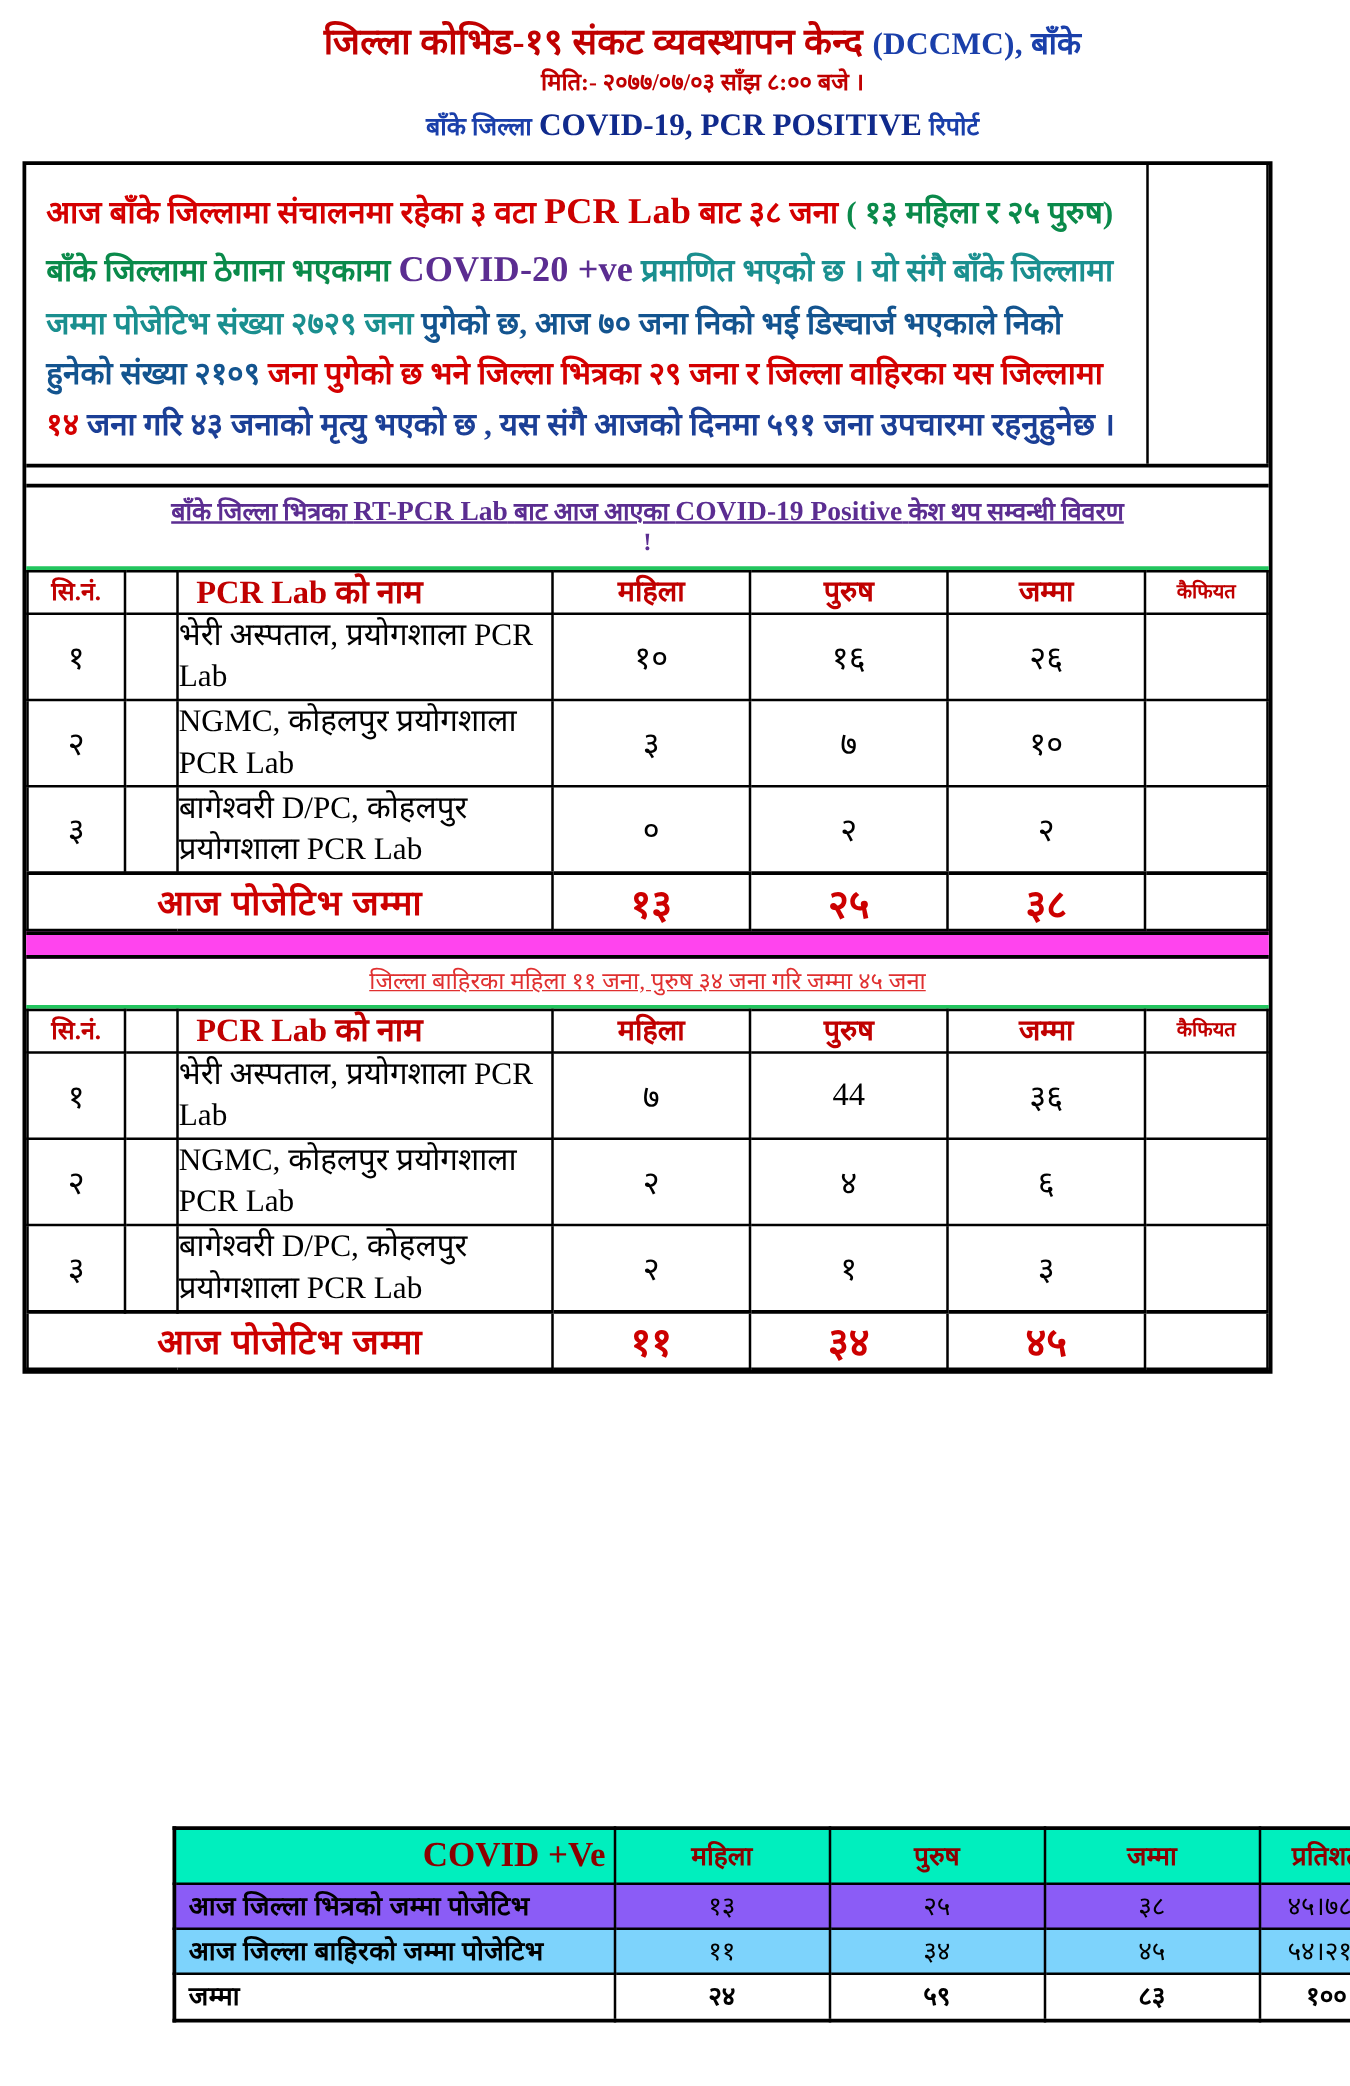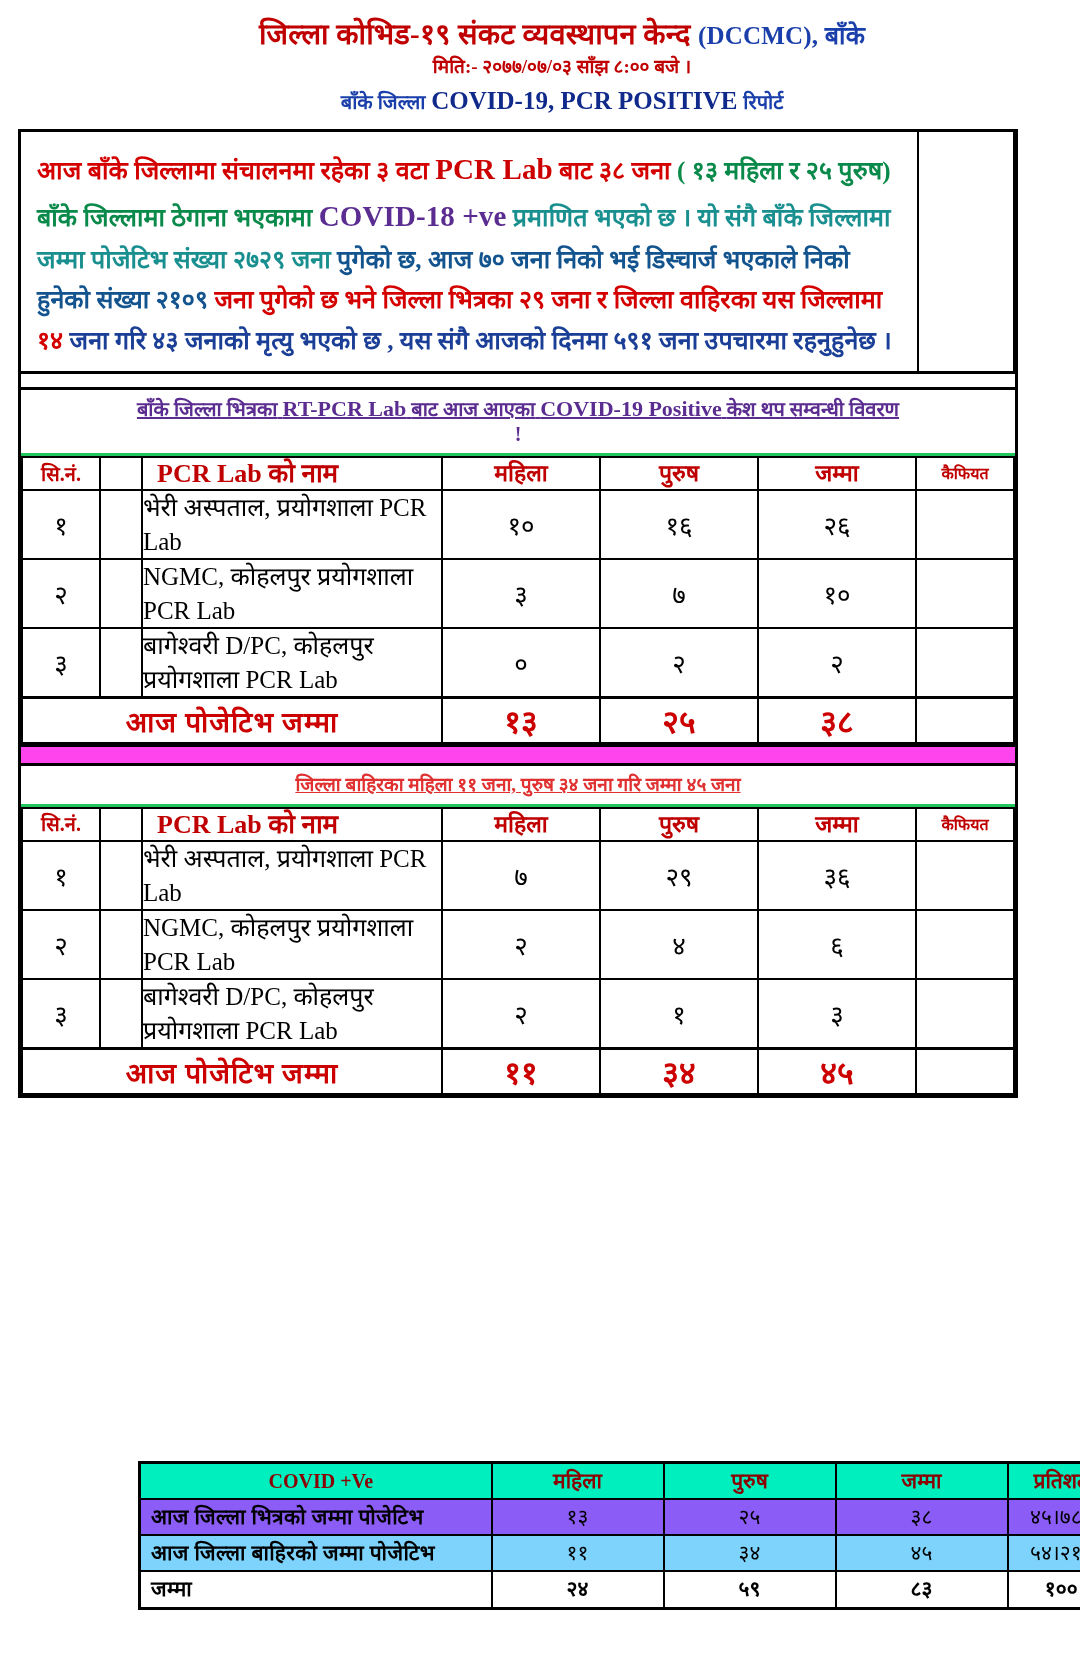--- a/index.html
+++ b/index.html
@@ -83,21 +83,21 @@
   }
   .sec-head .line1 {
     font-size: 20px; font-weight: bold;
     color: #5b2d91;
     text-decoration: underline;
     line-height: 1.25;
   }
   .sec-head .line1 .en { font-size: 22px; }
   .sec-head.green .line1 { color: #00a352; }
   .sec-head .line2 {
-    font-size: 19px; font-weight: bold;
+    font-size: 19px; font-weight: normal;
     color: #e03030;
     text-decoration: underline;
     line-height: 1.25;
     margin-top: 2px;
   }
   .sec-head .excl { color:#5b2d91; font-size:20px; font-weight:bold; }
 
   
   table.dt {
     width: 100%;
@@ -194,23 +194,23 @@
 
   .summary thead td {
     background: #00efbe;
     color: #8b0000;
     font-weight: bold;
     font-size: 21px;
     text-align: center;
     line-height: 1.15;
   }
   .summary thead td.lbl {
-    text-align: center;
+    text-align: right;
     padding-left: 16px;
-    font-size: 20px;
+    font-size: 28px;
   }
   .summary tbody td {
     font-size: 21px;
     text-align: center;
     color: #000;
     line-height: 1.15;
   }
   .summary tbody td.lbl {
     text-align: left;
     padding-left: 10px;
@@ -241,21 +241,21 @@
 <div class="frame">
 
   <div class="para-row">
     <div class="para-cell">
       <div class="para">
         <span class="c-red">आज बाँके जिल्लामा संचालनमा रहेका ३ वटा</span>
         <span class="big-red">PCR Lab</span>
         <span class="c-red">बाट ३८ जना</span>
         <span class="c-green">( १३ महिला र २५ पुरुष)</span>
         <span class="c-green">बाँके जिल्लामा ठेगाना भएकामा</span>
-        <span class="big-purple">COVID-18 +ve</span>
+        <span class="big-purple">COVID-20 +ve</span>
         <span class="c-teal">प्रमाणित भएको छ । यो संगै बाँके जिल्लामा जम्मा पोजेटिभ संख्या २७२९ जना</span>
         <span class="c-blue">पुगेको छ, आज ७० जना निको भई डिस्चार्ज भएकाले निको हुनेको संख्या २१०९</span>
         <span class="c-red">जना पुगेको छ भने जिल्ला भित्रका २९ जना र जिल्ला वाहिरका यस जिल्लामा १४</span>
         <span class="c-navy">जना गरि ४३ जनाको मृत्यु भएको छ , यस संगै आजको दिनमा ५९१ जना</span>
         <span class="c-navy">उपचारमा रहनुहुनेछ ।</span>
       </div>
     </div>
     <div class="para-cell para-side"></div>
   </div>
 
@@ -378,21 +378,21 @@
     </thead>
     <tbody>
       <tr>
         <td class="td-sn">१</td>
         <td class="td-blank"></td>
         <td class="td-name">
           <span>भेरी अस्पताल, प्रयोगशाला</span>
           <span>PCR Lab</span>
         </td>
         <td class="td-num">७</td>
-        <td class="td-num">२९</td>
+        <td class="td-num">44</td>
         <td class="td-num">३६</td>
         <td class="td-num"></td>
       </tr>
       <tr>
         <td class="td-sn">२</td>
         <td class="td-blank"></td>
         <td class="td-name">
           <span>NGMC,</span>
           <span>कोहलपुर प्रयोगशाला</span>
           <span>PCR Lab</span>

